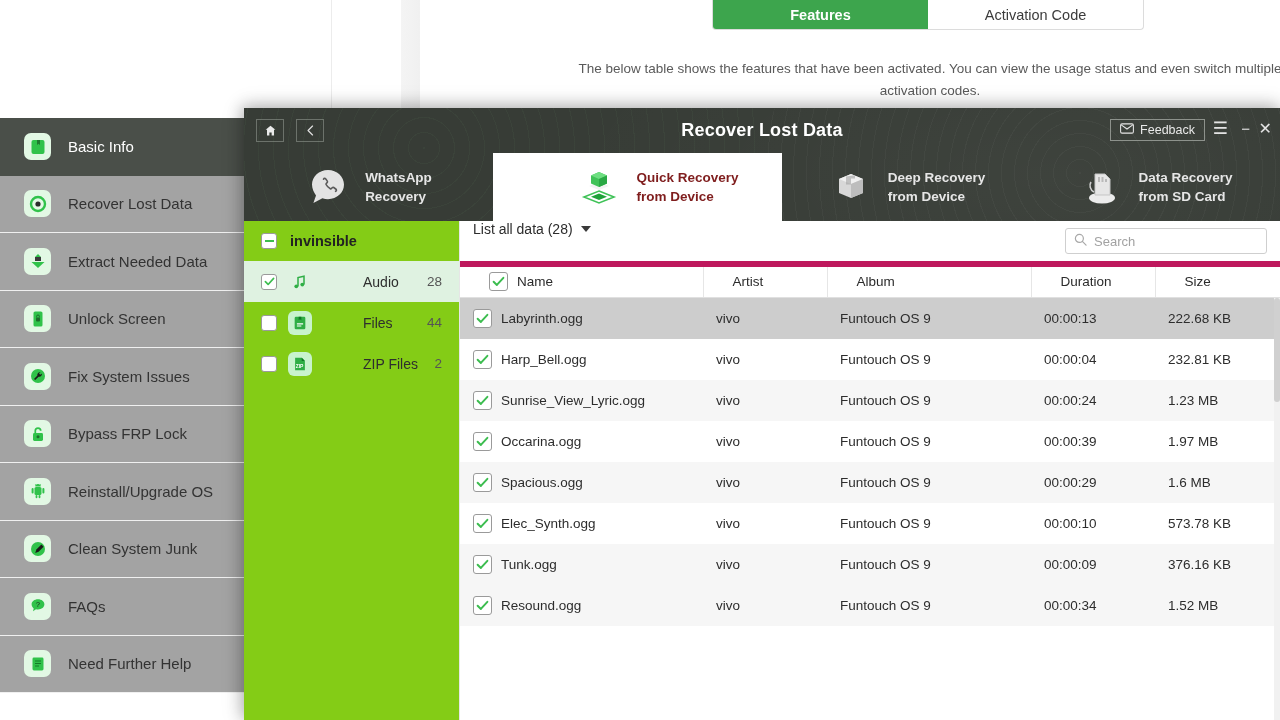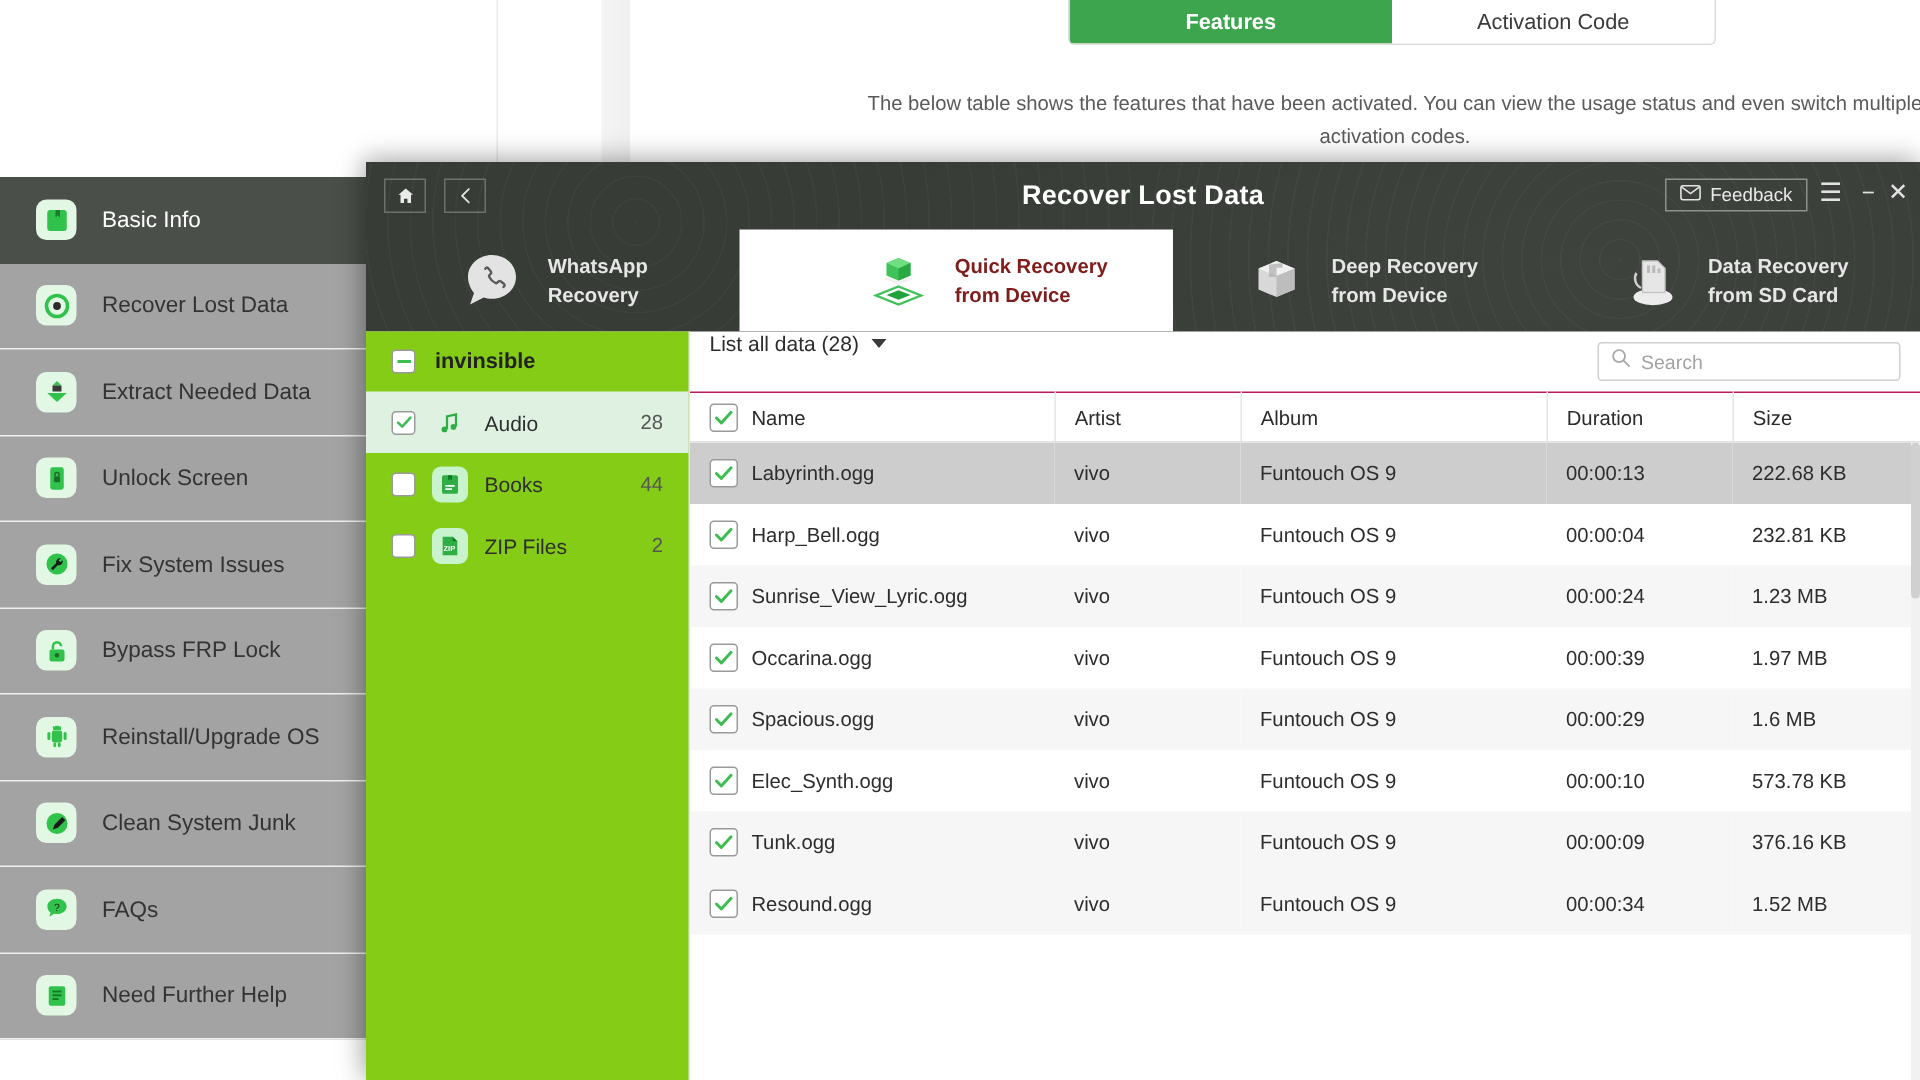--- a/index.html
+++ b/index.html
@@ -143,21 +143,21 @@
   }
   .cats-head {
     height: 40px; display: flex; align-items: center; gap: 13px;
     padding-left: 17px; font-size: 14.5px; font-weight: bold; color: #222;
   }
   .cat-row {
     height: 41px; display: flex; align-items: center; gap: 11px;
     padding: 0 17px 0 17px; font-size: 14px; color: #2e2e2e;
   }
   .cat-row.sel { background: #dff2e1; }
-  .cat-name { flex: 1; }
+  .cat-name { flex: 1; margin-left: 40px; }
   .cat-count { color: #555; font-size: 13.5px; }
   .cat-ico { width: 24px; height: 24px; border-radius: 6px; display:flex; align-items:center; justify-content:center; flex:0 0 24px;}
   .cat-ico.bg { background:#c8f3cd; }
 
   .chk {
     width: 16px; height: 16px; flex: 0 0 16px;
     border: 1px solid #9a9a9a; border-radius: 3px; background: #fff;
     display: flex; align-items: center; justify-content: center;
   }
   .chk.dash::after { content:""; width:9px; height:2px; background:#3cbd4f; }
@@ -180,22 +180,22 @@
   }
   .search input {
     border: none; outline: none; font-size: 13px; color: #333;
     font-family: "Liberation Sans", sans-serif; width: 100%; background: transparent;
   }
   .search input::placeholder { color: #a2a2a2; }
 
   table.grid { width: 100%; border-collapse: collapse; table-layout: fixed; }
   table.grid th {
     height: 33px; font-weight: normal; font-size: 13.5px; color: #2b2b2b;
-    text-align: left; padding-left: 13px;
-    border-top: 1px solid #be185d; border-bottom: 1px solid #e0e0e0;
+    text-align: left; padding-left: 29px;
+    border-top: 6px solid #be185d; border-bottom: 1px solid #e0e0e0;
     border-right: 1px solid #e6e6e6; background: #fff;
     vertical-align: middle;
   }
   table.grid th:last-child { border-right: none; }
   th.c-name { width: 243px; }
   th.c-artist { width: 124px; }
   th.c-album { width: 204px; }
   th.c-dur { width: 124px; }
   .th-name { display: flex; align-items: center; gap: 9px; }
 
@@ -469,21 +469,21 @@
 
         <div class="cat-row">
           <span class="chk off"></span>
           <span class="cat-ico bg">
             <svg width="16" height="16" viewBox="0 0 18 18">
                 <rect x="3" y="2" width="12" height="14" rx="1.4" fill="#2fae45"></rect>
                 <path d="M7.5 2h3v4l-1.5-1.2L7.5 6z" fill="#0f7a24"></path>
                 <path d="M5.5 10h7M5.5 12.4h5" stroke="#ffffff" stroke-width="1.3"></path>
               </svg>
           </span>
-          <span class="cat-name">Books</span>
+          <span class="cat-name">Files</span>
           <span class="cat-count">44</span>
         </div>
 
         <div class="cat-row">
           <span class="chk off"></span>
           <span class="cat-ico bg">
             <svg width="16" height="16" viewBox="0 0 18 18">
                 <path d="M3.5 2h7.5l3.5 3.5V16h-11z" fill="#2fae45"></path>
                 <path d="M11 2l3.5 3.5H11z" fill="#0f7a24"></path>
                 <text x="8.5" y="13" font-size="5.6" fill="#ffffff" text-anchor="middle" font-family="Liberation Sans, sans-serif" font-weight="bold">ZIP</text>

